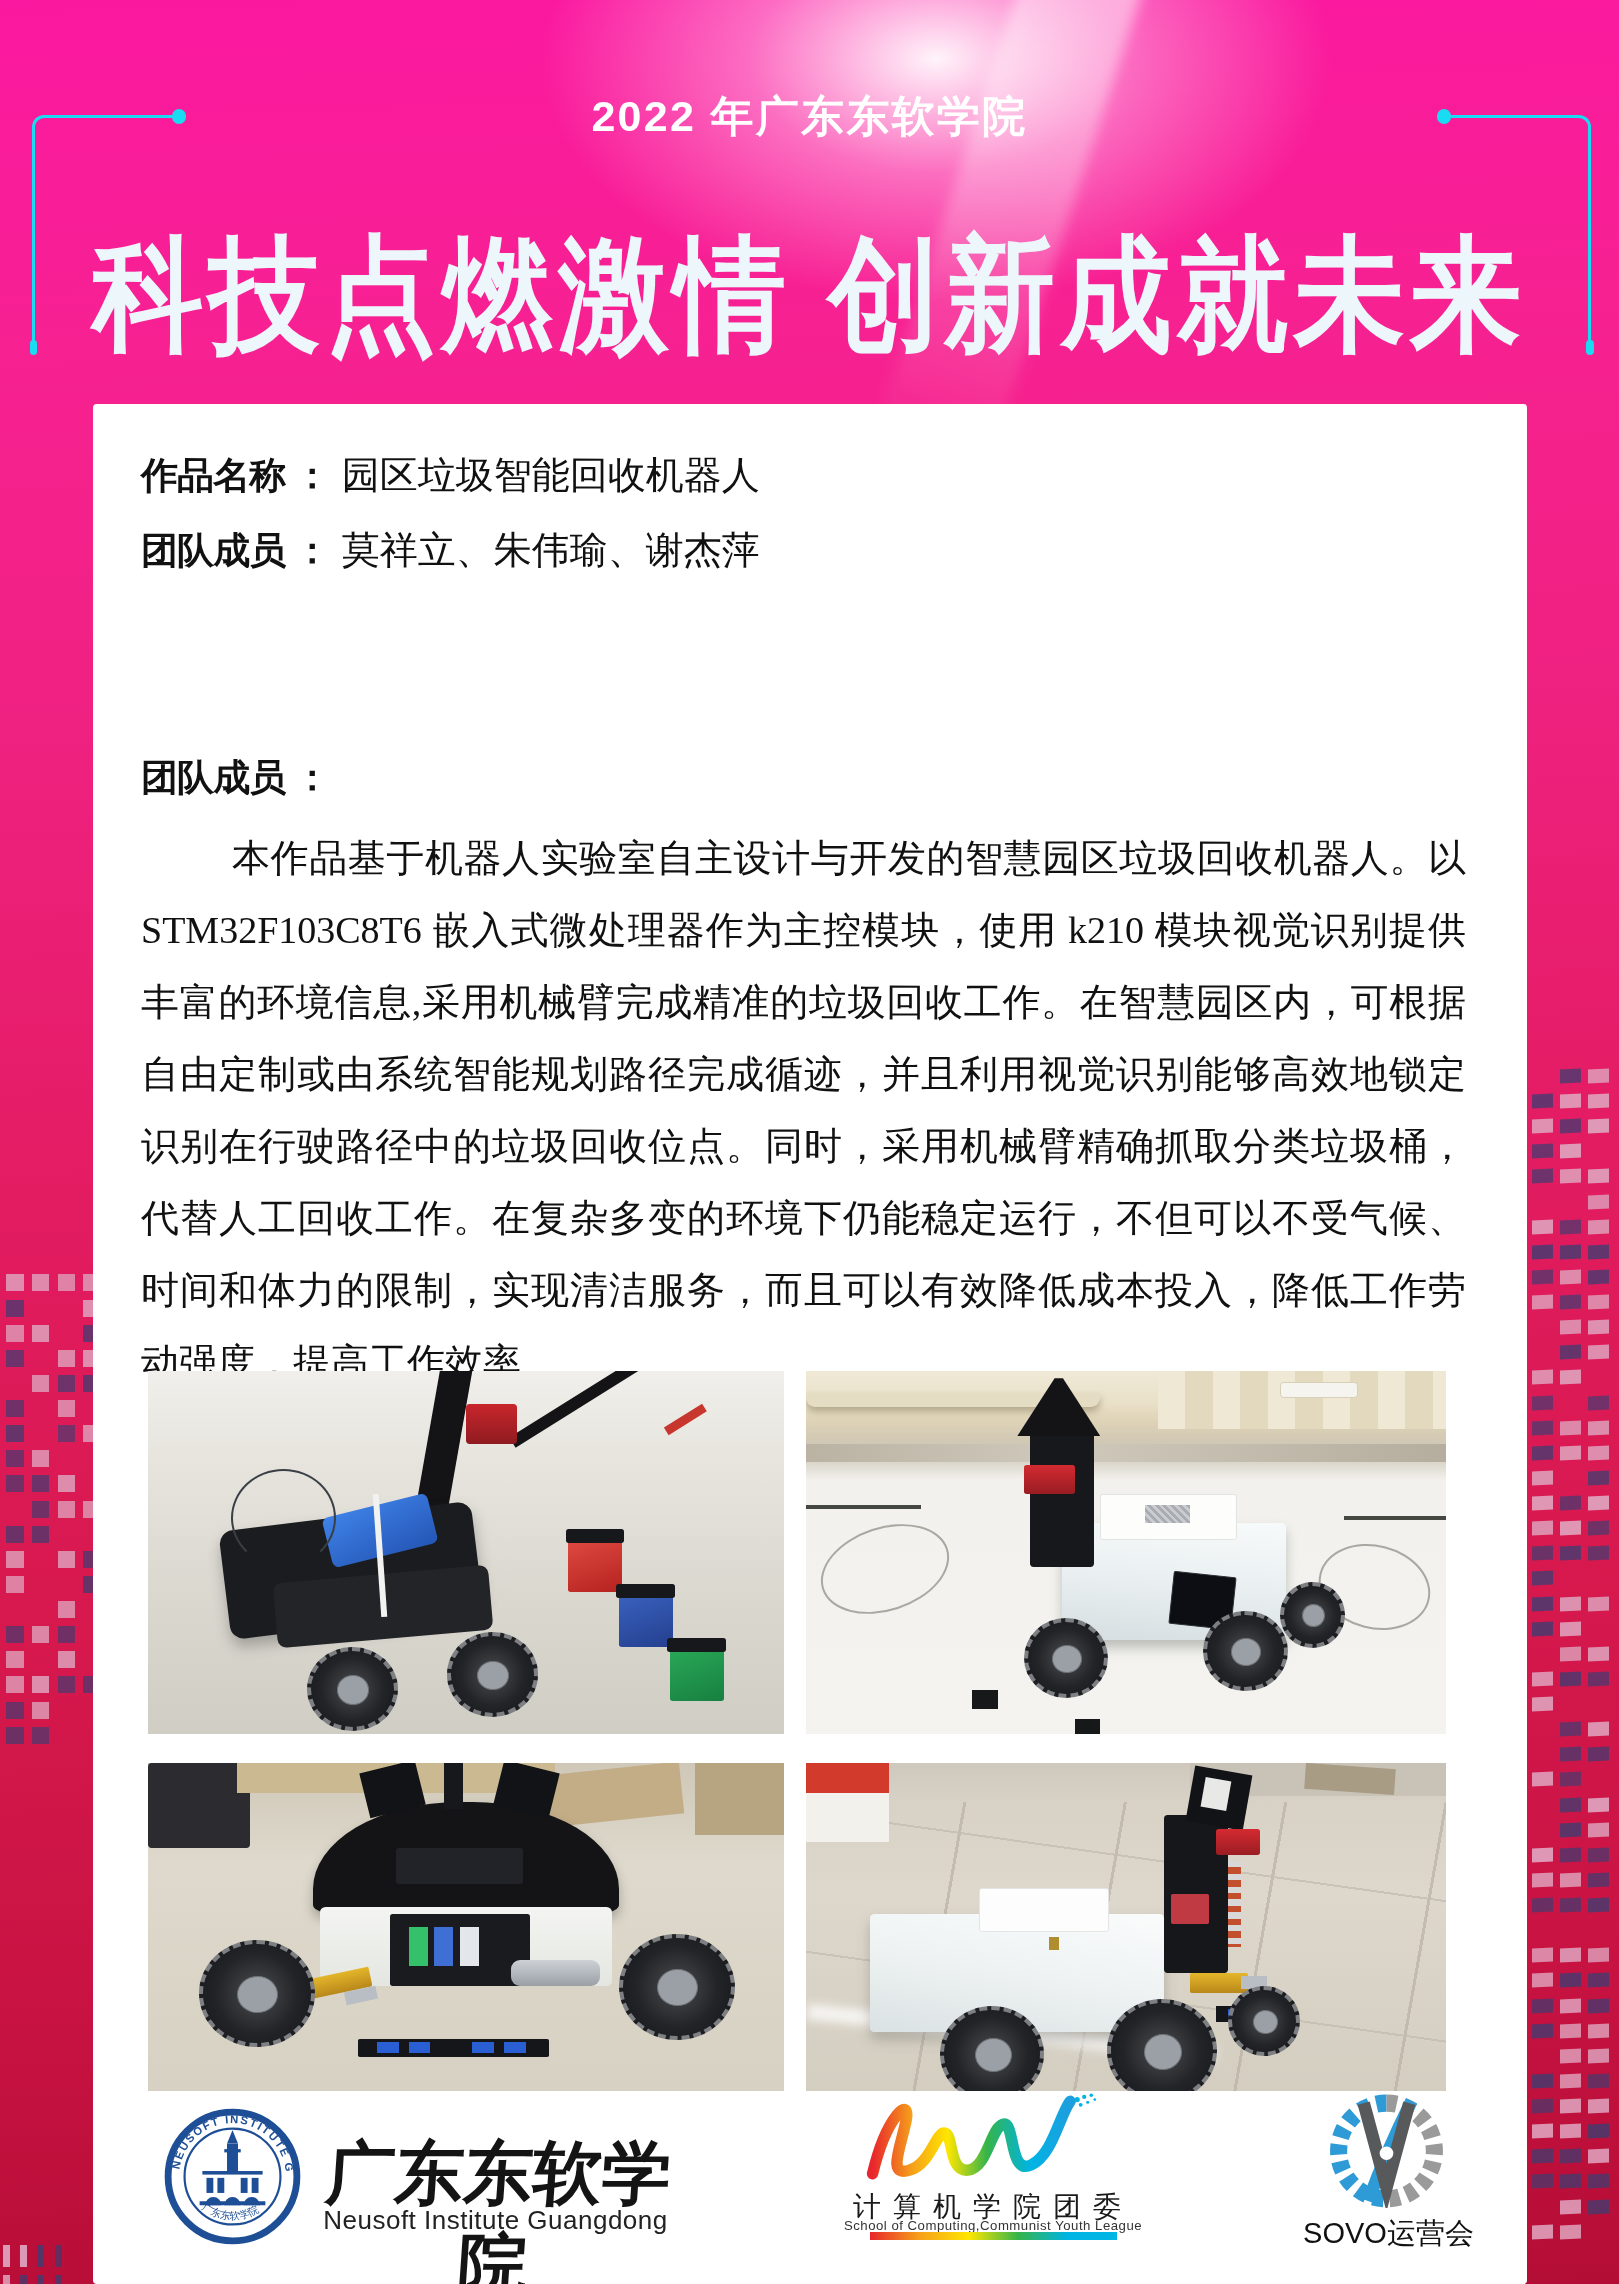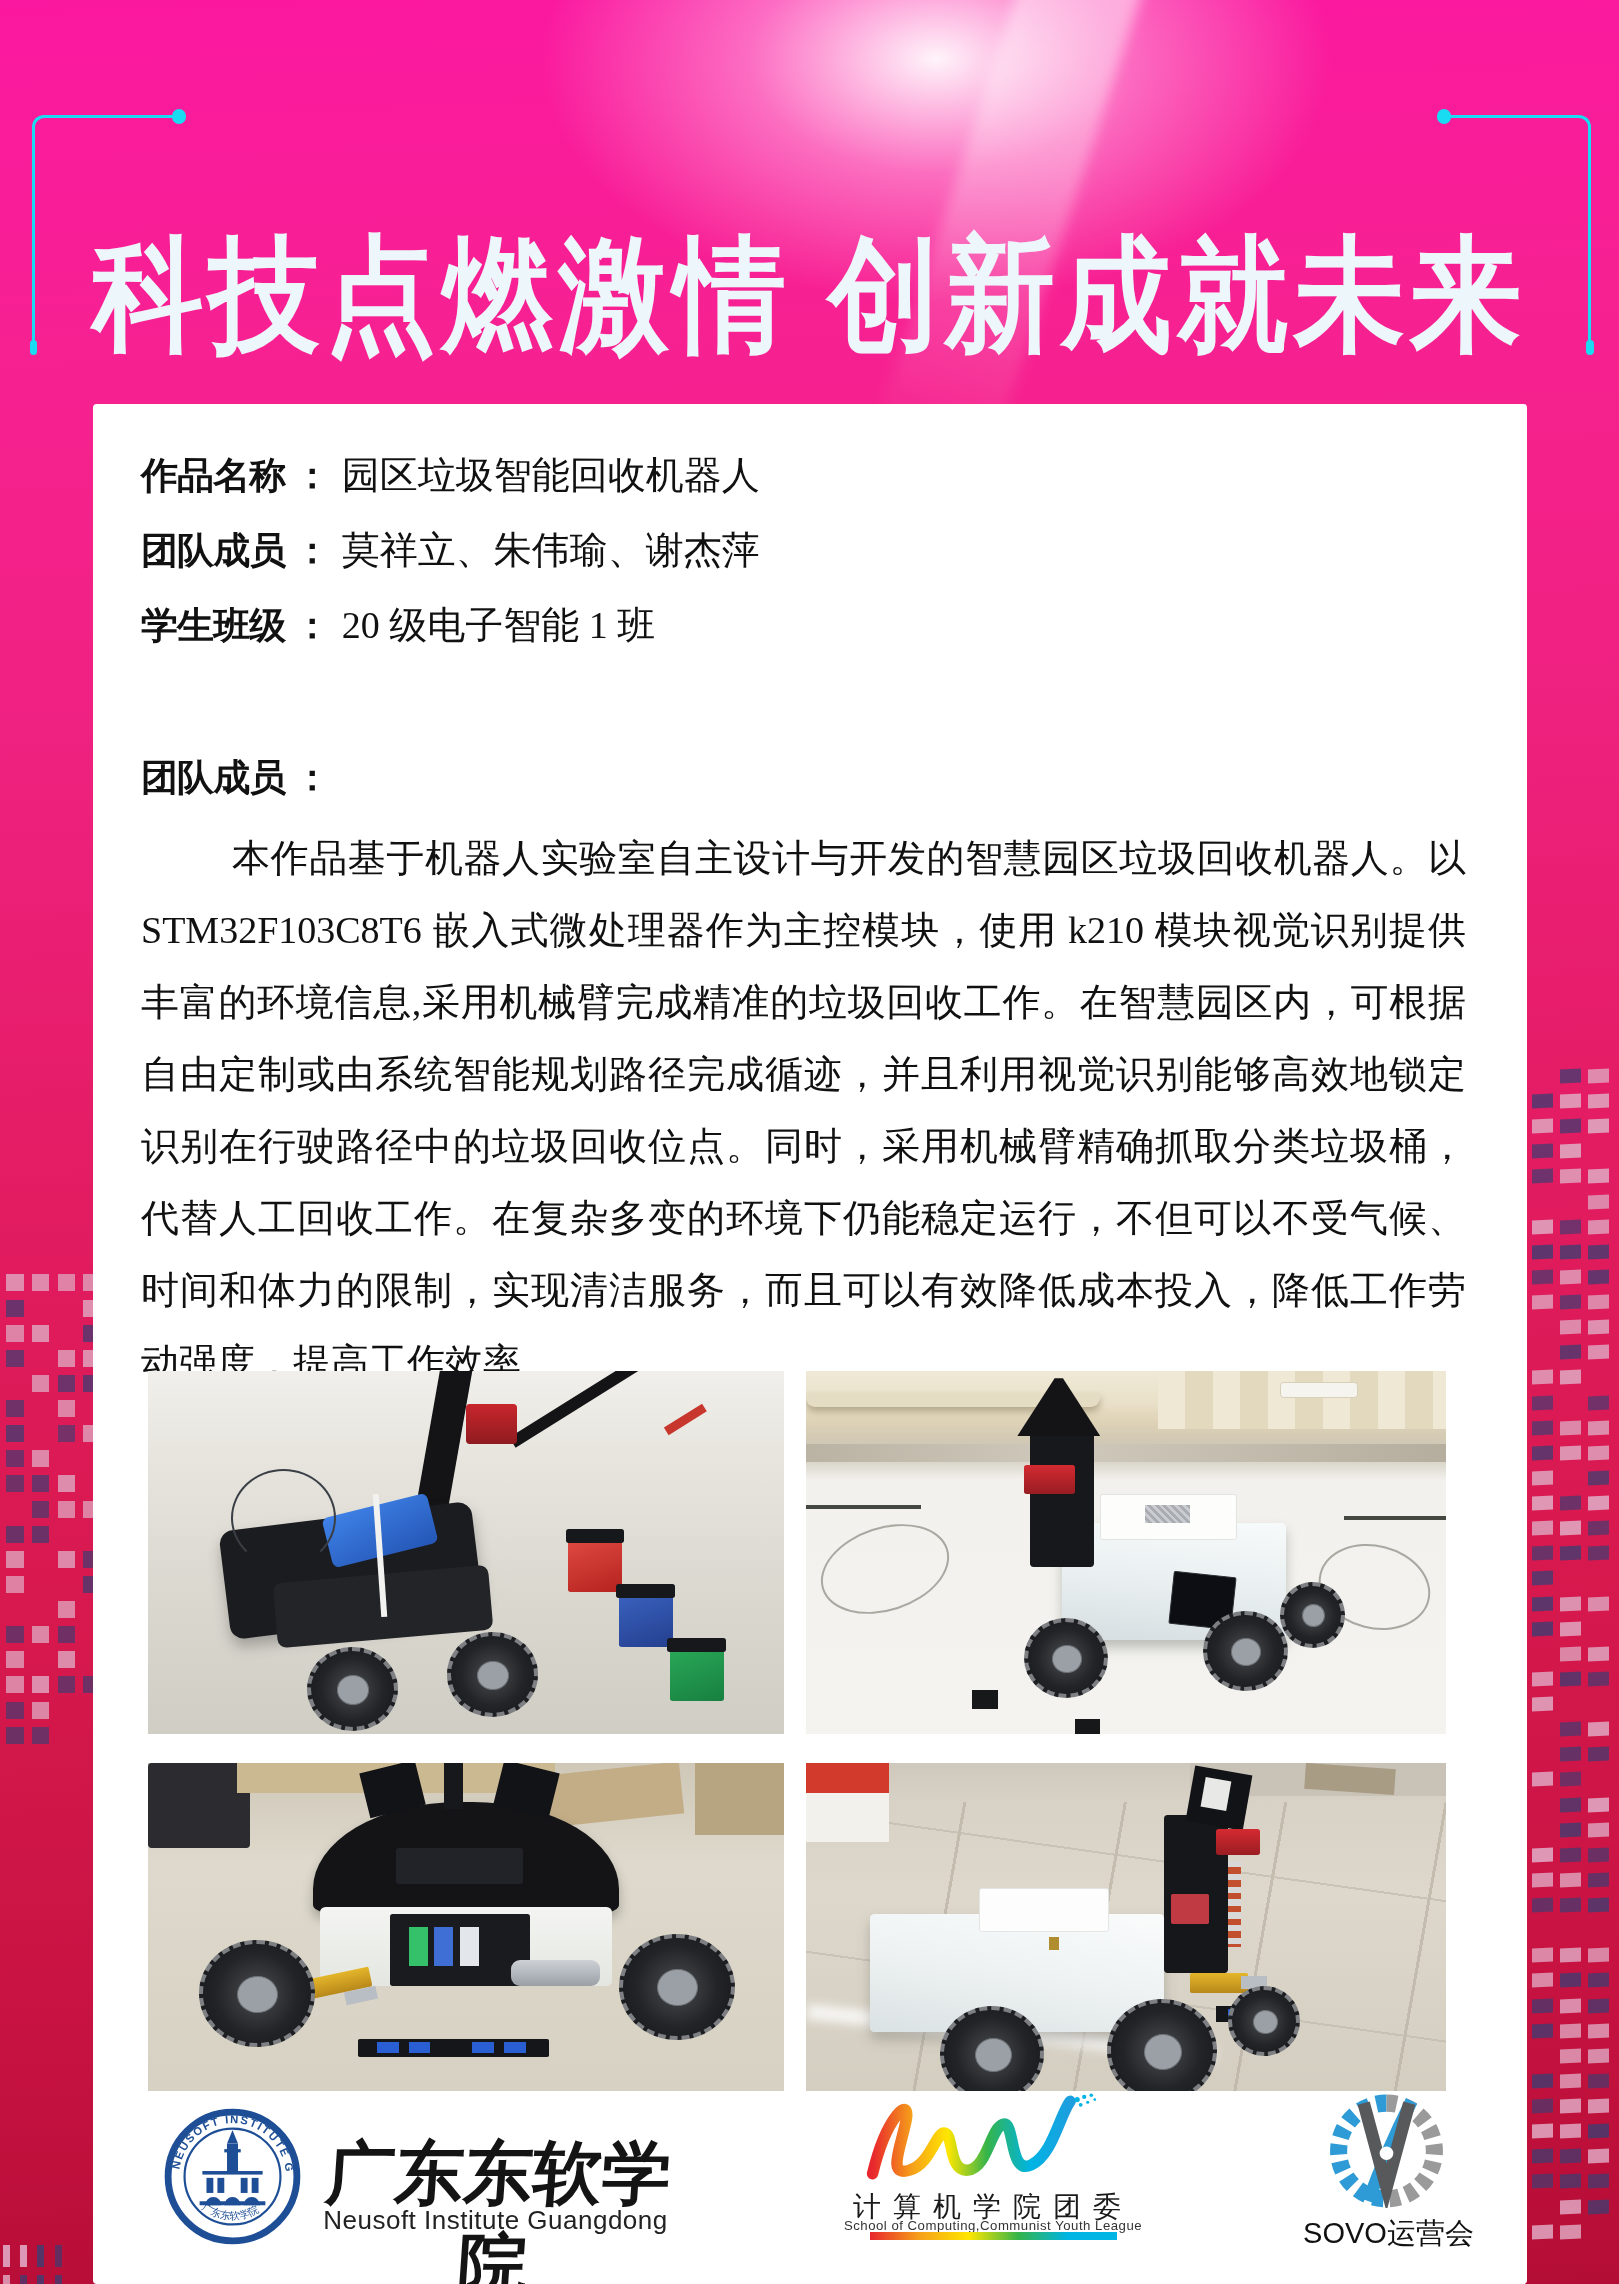--- a/index.html
+++ b/index.html
@@ -249,39 +249,37 @@
       <span style="position: absolute; left: 2.7px; top: 2245px; width: 7.3px; height: 22px; background: rgb(223, 162, 189); opacity: 0.94; transform: skewY(0deg);"></span>
       <span style="position: absolute; left: 20px; top: 2245px; width: 7.3px; height: 22px; background: rgb(223, 162, 189); opacity: 0.93; transform: skewY(0deg);"></span>
       <span style="position: absolute; left: 37px; top: 2245px; width: 7.3px; height: 22px; background: rgb(61, 61, 114); opacity: 0.81; transform: skewY(0deg);"></span>
       <span style="position: absolute; left: 55px; top: 2245px; width: 7.3px; height: 22px; background: rgb(61, 61, 114); opacity: 0.68; transform: skewY(0deg);"></span>
       <span style="position: absolute; left: 2.7px; top: 2275px; width: 7.3px; height: 22px; background: rgb(223, 162, 189); opacity: 0.86; transform: skewY(0deg);"></span>
       <span style="position: absolute; left: 20px; top: 2275px; width: 7.3px; height: 22px; background: rgb(61, 61, 114); opacity: 0.71; transform: skewY(0deg);"></span>
       <span style="position: absolute; left: 37px; top: 2275px; width: 7.3px; height: 22px; background: rgb(61, 61, 114); opacity: 0.81; transform: skewY(0deg);"></span>
       <span style="position: absolute; left: 55px; top: 2275px; width: 7.3px; height: 22px; background: rgb(61, 61, 114); opacity: 0.76; transform: skewY(0deg);"></span>
     </div>
 
+  <div class="eyebrow">2022 年广东东软学院</div>
   <div class="brk brk-l">
     <span class="dot-c"></span>
     <span class="dot-o"></span>
   </div>
   <div class="brk brk-r">
     <span class="dot-c"></span>
     <span class="dot-o"></span>
   </div>
   <div class="big-title">科技点燃激情 创新成就未来</div>
 
   <div class="card">
     <div class="info-row" style="top:121px">
       <span class="lbl">团队成员 ：</span><span class="val">莫祥立、朱伟瑜、谢杰萍</span>
     </div>
     <div class="info-row" style="top:46px">
       <span class="lbl">作品名称 ：</span><span class="val">园区垃圾智能回收机器人</span>
-    </div>
-    <div class="info-row" style="top:196px">
-      <span class="lbl">学生班级 ：</span><span class="val">20 级电子智能 1 班</span>
     </div>
     <div class="info-row" style="top:349px">
       <span class="lbl">团队成员 ：</span><span class="val"></span>
     </div>
     <div class="desc">本作品基于机器人实验室自主设计与开发的智慧园区垃圾回收机器人。以 STM32F103C8T6 嵌入式微处理器作为主控模块，使用 k210 模块视觉识别提供丰富的环境信息,采用机械臂完成精准的垃圾回收工作。在智慧园区内，可根据自由定制或由系统智能规划路径完成循迹，并且利用视觉识别能够高效地锁定识别在行驶路径中的垃圾回收位点。同时，采用机械臂精确抓取分类垃圾桶，代替人工回收工作。在复杂多变的环境下仍能稳定运行，不但可以不受气候、时间和体力的限制，实现清洁服务，而且可以有效降低成本投入，降低工作劳动强度，提高工作效率。</div>
 
     <div class="photo ph1">
       <div style="left:0;top:0;width:100%;height:100%;background:linear-gradient(180deg,#f0efeb 0%,#e6e4dd 25%,#dbd8d0 60%,#d0cdc5 100%)"></div>
       <div style="left:44%;top:-4%;width:5%;height:46%;background:#141417;transform:rotate(10deg)"></div>
       <div style="left:55%;top:4%;width:30%;height:3.4%;background:#141417;transform:rotate(-32deg)"></div>

